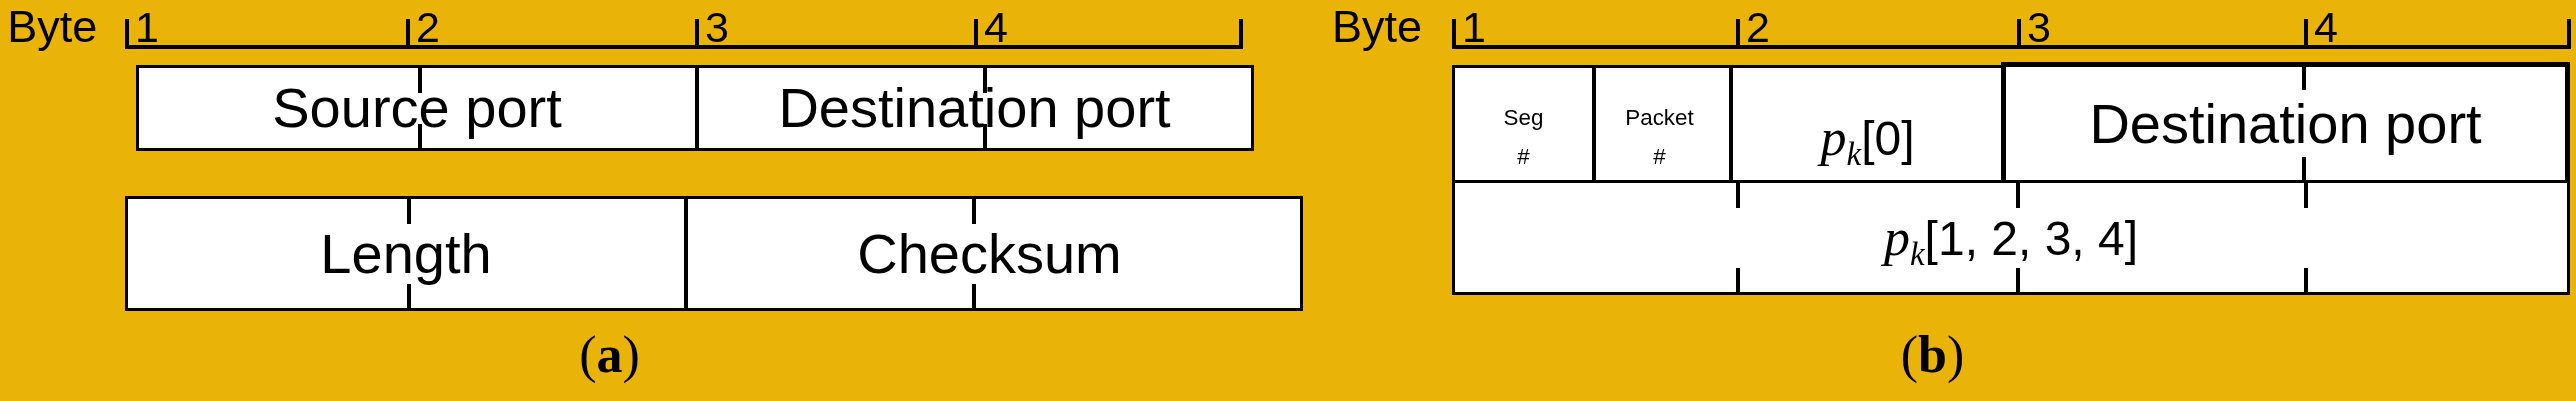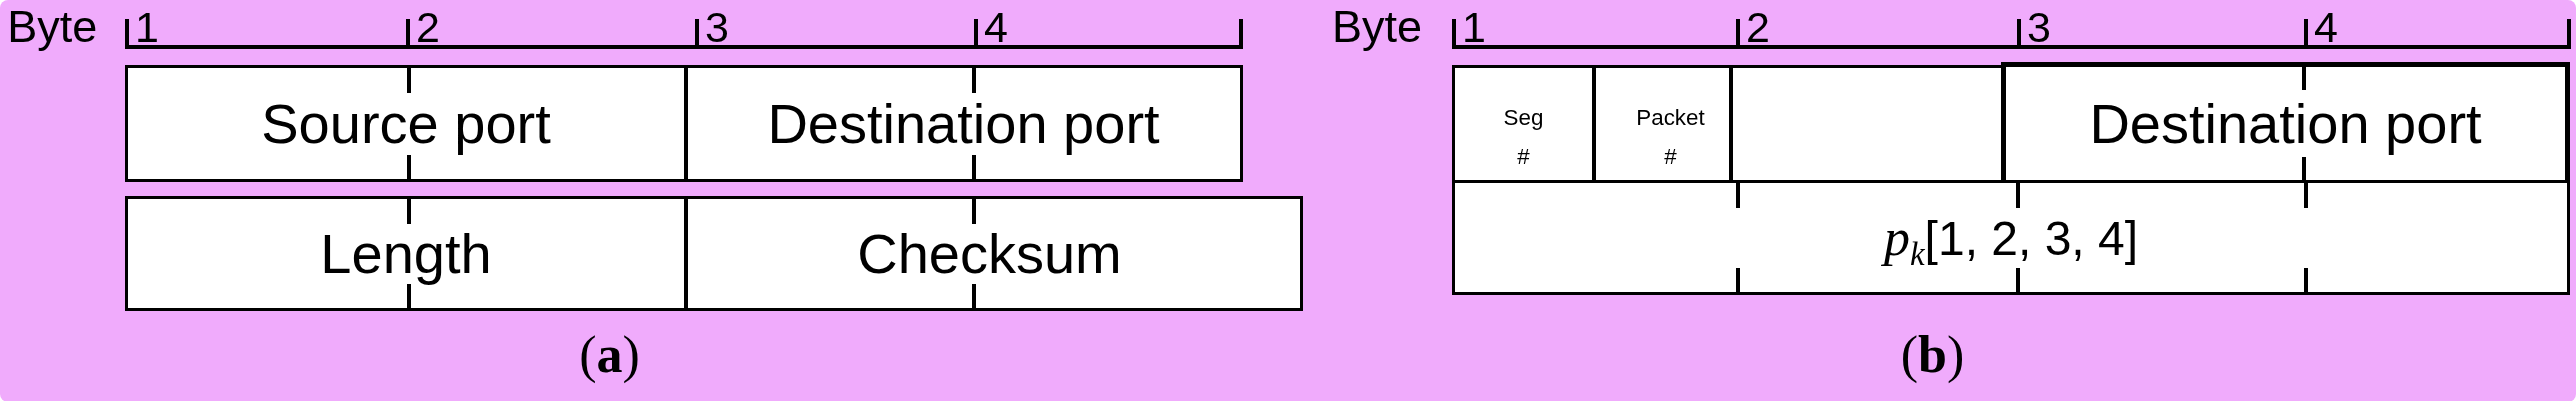--- a/index.html
+++ b/index.html
@@ -1,25 +1,24 @@
 <!DOCTYPE html>
 <html style="font-size:11.5px"><head>
 <meta charset="utf-8">
 <style>
   * { box-sizing: border-box; margin: 0; padding: 0; }
   html, body { background: #ffffff; }
   .fig {
     position: relative;
     width: 2576px;
     height: 402px;
-    background: #f0abfc;
+    background: #eab308;
     color: #000000;
     font-family: "Liberation Sans", "DejaVu Sans", sans-serif;
     overflow: hidden;
-    border-radius: 8px;
   }
   .hline { position: absolute; height: 4.3px; background: #000; }
   .rtick { position: absolute; width: 3.6px; top: 19px; height: 30px; background: #000; }
   .num { position: absolute; top: 5.8px; font-size: 43px; line-height: 1; }
   .byte { position: absolute; top: 4.3px; font-size: 45px; line-height: 1; }
   .rowbox { position: absolute; border: 3.6px solid #000; background: #fff; }
   .destbox { position: absolute; border: 5px solid #000; background: #fff; }
   .divider { position: absolute; top: 0; bottom: 0; width: 3.6px; background: #000; }
   .btick { position: absolute; width: 3.6px; height: 24.5px; background: #000; }
   .btick.top { top: 0; }
@@ -56,21 +55,21 @@
     <div class="rtick" style="left:125px"></div>
     <div class="rtick" style="left:406px"></div>
     <div class="rtick" style="left:695px"></div>
     <div class="rtick" style="left:974px"></div>
     <div class="rtick" style="left:1239px"></div>
     <div class="num" style="left:135px">1</div>
     <div class="num" style="left:416px">2</div>
     <div class="num" style="left:705px">3</div>
     <div class="num" style="left:984px">4</div>
 
-    <div class="rowbox" style="left:125px; top:65px; width:1118px; height:117px">
+    <div class="rowbox" style="left:136px; top:65px; width:1118px; height:86px">
       <div class="divider" style="left:556px"></div>
       <div class="btick top" style="left:279px"></div>
       <div class="btick bot" style="left:279px"></div>
       <div class="btick top" style="left:844px"></div>
       <div class="btick bot" style="left:844px"></div>
       <div class="cell" style="left:0; width:556px">
         <span class="cell-label">Source port</span>
       </div>
       <div class="cell" style="left:559px; right:0">
         <span class="cell-label">Destination port</span>
@@ -109,23 +108,26 @@
     <div class="num" style="left:2027px">3</div>
     <div class="num" style="left:2314px">4</div>
 
     <div class="rowbox" style="left:1452px; top:65px; width:553px; height:145px">
       <div class="divider" style="left:137px"></div>
       <div class="divider" style="left:274px"></div>
       <div class="cell small-cell" style="left:0; width:137px">
         <span class="small-label">Seg</span>
         <span class="small-label">#</span>
       </div>
-      <div class="cell small-cell" style="left:149px; width:133px">
+      <div class="cell small-cell" style="left:138px; width:133px">
         <span class="small-label">Packet</span>
         <span class="small-label">#</span>
+      </div>
+      <div class="cell" style="left:278px; right:0">
+        <span class="mline"><span class="mvar">p</span><span class="msub">k</span><span class="mnum">[0]</span></span>
       </div>
     </div>
 
     <div class="destbox" style="left:2001px; top:62px; width:569px; height:123px">
       <div class="btick top" style="left:296px; height:23px"></div>
       <div class="btick bot" style="left:296px; height:23px"></div>
       <div class="cell" style="left:0; right:0">
         <span class="cell-label">Destination port</span>
       </div>
     </div>

